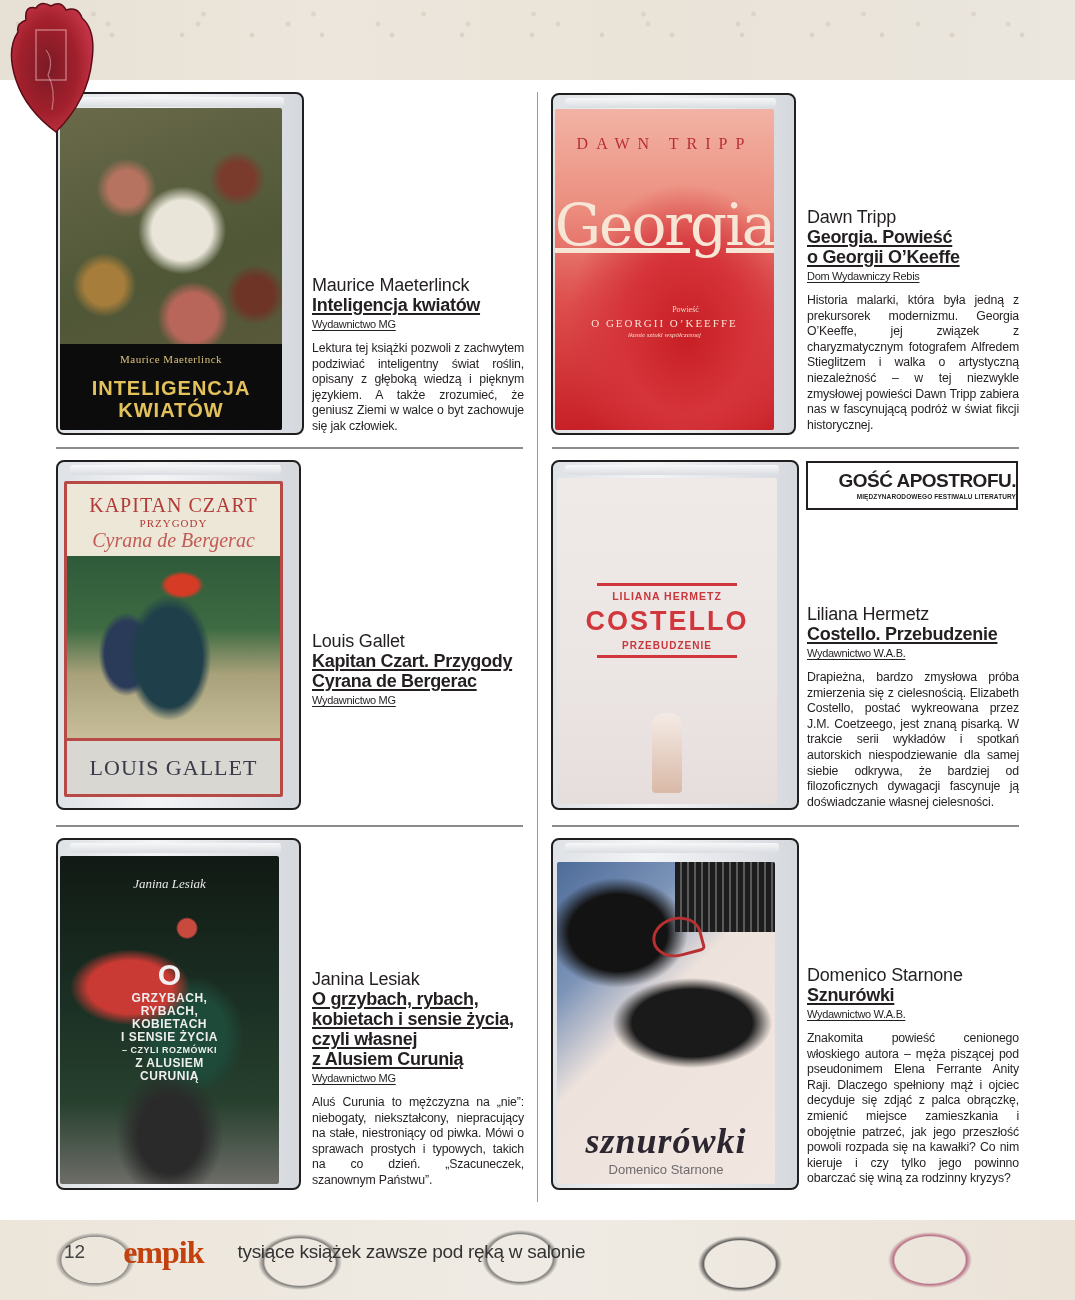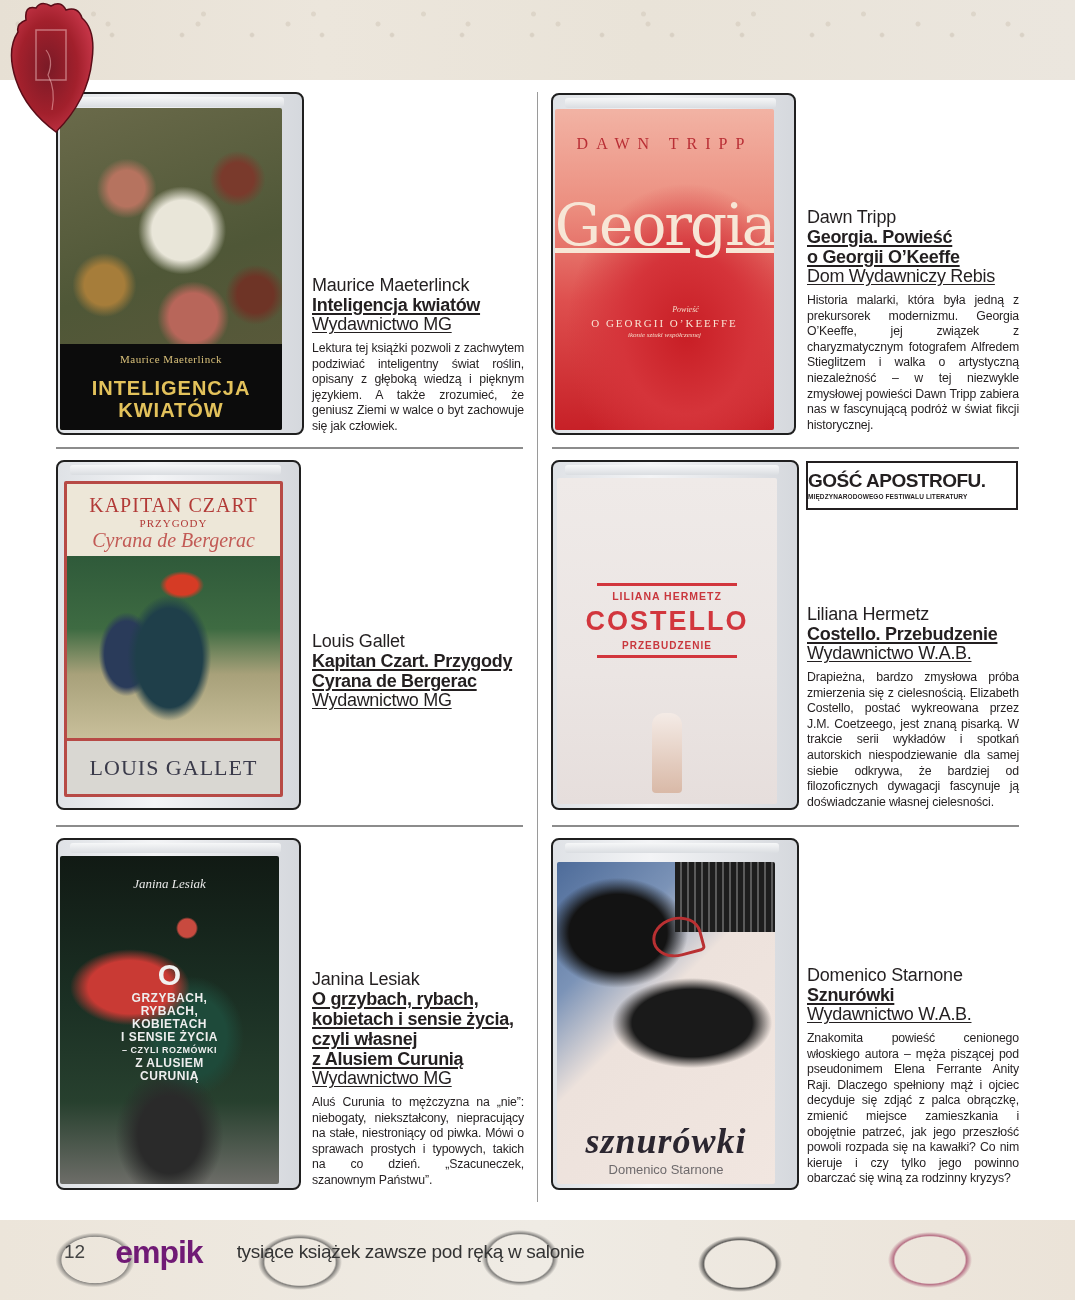--- a/index.html
+++ b/index.html
@@ -29,21 +29,21 @@
         radial-gradient(ellipse 55px 40px at 520px 38px, transparent 58%, rgba(60,60,60,0.6) 61%, transparent 70%),
         radial-gradient(ellipse 60px 40px at 740px 44px, transparent 58%, rgba(40,40,40,0.7) 61%, transparent 70%),
         radial-gradient(ellipse 60px 40px at 930px 40px, transparent 58%, rgba(150,40,80,0.6) 61%, transparent 70%),
         linear-gradient(90deg, #ece5da, #efebe4 50%, #ebe3d8);
     }
     .footer-content {
       position: absolute; left: 0; top: 1232px; height: 40px; width: 1075px;
       display: flex; align-items: center; z-index: 2;
     }
     .page-num { margin-left: 64px; font-size: 19px; color: #444; font-weight: 300; }
-    .brand { margin-left: 30px; font-size: 32px; font-weight: 700; color: #701a75; letter-spacing: -1px; }
+    .brand { margin-left: 38px; font-size: 32px; font-weight: 700; color: #c2410c; letter-spacing: -1px; font-family: Liberation Serif, serif; }
     .tagline { margin-left: 34px; font-size: 19px; color: #333; letter-spacing: -0.3px; }
 
     
     .col-divider { position: absolute; left: 537px; top: 92px; width: 1px; height: 1110px; background: #9a9a9a; }
     .row-divider { position: absolute; height: 1.5px; background: #8c8c8c; }
 
     
     .book { position: absolute; }
     .book-3d {
       position: absolute; border: 2.5px solid #1f1f1f; border-radius: 8px;
@@ -54,27 +54,27 @@
       background: linear-gradient(180deg, #f6f7f8, #dadde1); border-radius: 3px;
     }
     .cover {
       position: absolute; overflow: hidden; border-radius: 2px;
       display: flex; flex-direction: column; align-items: center; text-align: center;
     }
 
     .info { position: absolute; }
     .author { font-size: 18px; font-weight: 300; color: #231f20; line-height: 20px; letter-spacing: -0.2px; }
     .title { font-size: 18px; font-weight: 700; color: #231f20; line-height: 20px; text-decoration: underline; text-decoration-thickness: 1.5px; text-underline-offset: 2px; letter-spacing: -0.3px; }
-    .publisher { font-size: 18px; color: #231f20; line-height: 17px; text-decoration: underline; text-underline-offset: 2px; margin-top: 1px; letter-spacing: -0.3px; }
+    .publisher { font-size: 11px; color: #231f20; line-height: 17px; text-decoration: underline; text-underline-offset: 2px; margin-top: 1px; letter-spacing: -0.3px; }
     .desc { font-size: 12.3px; color: #231f20; line-height: 15.6px; margin-top: 8px; text-align: justify; hyphens: manual; letter-spacing: -0.15px; }
 
     
     .badge {
       position: absolute; left: 806px; top: 461px; width: 212px; height: 49px;
-      border: 2px solid #231f20; display: flex; flex-direction: column; align-items: flex-start; justify-content: center;
+      border: 2px solid #231f20; display: flex; flex-direction: column; align-items: flex-end; justify-content: center;
     }
     .badge-title { font-size: 19px; font-weight: 700; letter-spacing: -0.5px; line-height: 20px; }
     .badge-sub { font-size: 6.5px; font-weight: 700; letter-spacing: 0.1px; line-height: 9px; margin-top: 1px; }
 
     
     .c1 { background:
       radial-gradient(circle at 30% 25%, #b6735f 0 18px, transparent 30px),
       radial-gradient(circle at 55% 38%, #e9e6d9 0 30px, transparent 44px),
       radial-gradient(circle at 80% 22%, #7a3a2c 0 16px, transparent 28px),
       radial-gradient(circle at 20% 55%, #a67d3a 0 20px, transparent 32px),
@@ -85,21 +85,21 @@
     .c1-band { position: absolute; left: 0; bottom: 0; width: 100%; height: 86px; background: #0c0c0c; display: flex; flex-direction: column; align-items: center; justify-content: center; }
     .c1-author { font-family: "Liberation Serif", serif; color: #d9c07a; font-size: 11px; letter-spacing: 0.5px; }
     .c1-title { color: #e3c25b; font-size: 20px; font-weight: 700; line-height: 22px; letter-spacing: 1px; margin-top: 12px; }
 
     .c2 { background:
       radial-gradient(ellipse 160px 200px at 60% 70%, #c81e25 0%, #d5343a 40%, transparent 75%),
       linear-gradient(180deg, #f2b3a4 0%, #ec8f80 30%, #de4f4e 60%, #c72027 100%);
     }
     .c2-author { font-family: "Liberation Serif", serif; color: #b92e35; font-size: 16px; letter-spacing: 8px; margin-top: 26px; }
     .c2-title { font-family: "DejaVu Serif", serif; color: #f7e6d6; font-size: 58px; font-weight: 300; margin-top: 38px; letter-spacing: -2px; font-style: normal; text-decoration: underline; }
-    .c2-sub1 { font-family: "Liberation Serif", serif; color: #f5d8c6; font-size: 8px; font-style: italic; margin-top: 46px; margin-left: 42px; }
+    .c2-sub1 { font-family: "Liberation Serif", serif; color: #f5d8c6; font-size: 8px; margin-top: 46px; margin-left: 42px; }
     .c2-sub2 { font-family: "Liberation Serif", serif; color: #f9e3d3; font-size: 11px; letter-spacing: 2px; margin-top: 3px; }
     .c2-sub3 { font-family: "Liberation Serif", serif; color: #f5d8c6; font-size: 7px; font-style: italic; margin-top: 2px; }
 
     .c3 { background: #ede7d8; border: 3px solid #b74a46; }
     .c3-t1 { font-family: "Liberation Serif", serif; color: #b23a37; font-size: 20px; letter-spacing: 1px; margin-top: 10px; }
     .c3-t2 { font-family: "Liberation Serif", serif; color: #b23a37; font-size: 11px; letter-spacing: 1px; }
     .c3-t3 { font-family: "Liberation Serif", serif; color: #c25a55; font-size: 20px; font-style: italic; }
     .c3-scene { width: 100%; flex: 1; margin-top: 4px; background:
       radial-gradient(ellipse 22px 14px at 54% 16%, #d63b25 0 70%, transparent 100%),
       radial-gradient(ellipse 60px 90px at 48% 56%, #1f3f4a 0 55%, transparent 70%),

